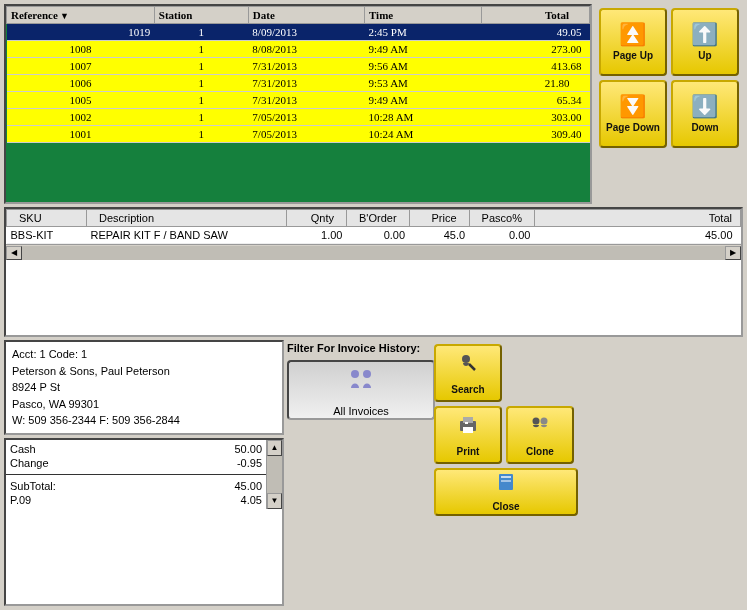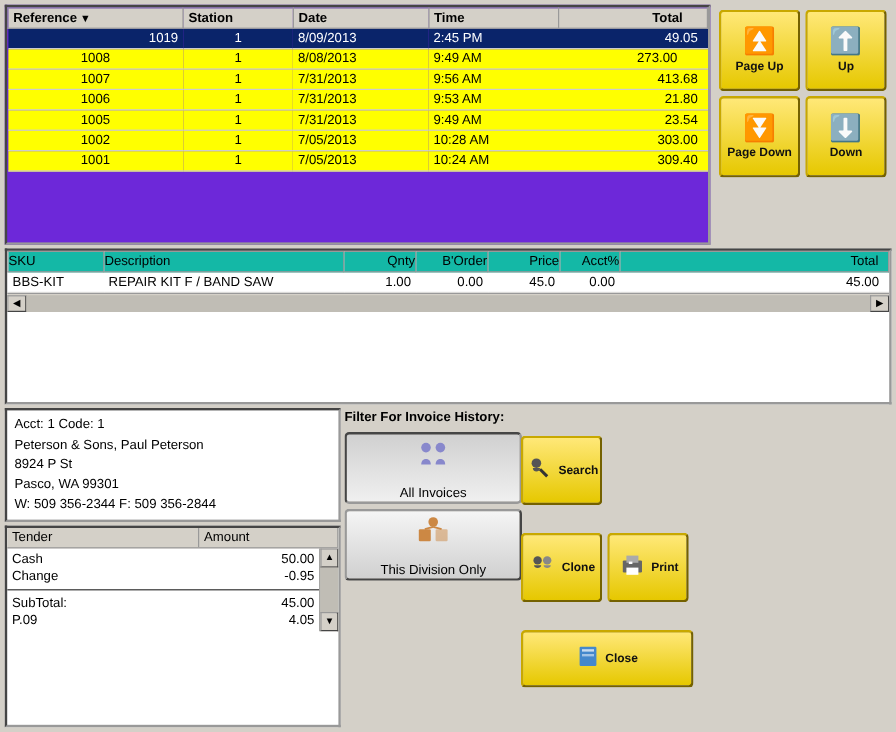--- a/index.html
+++ b/index.html
@@ -25,24 +25,25 @@
     
     .top-section {
       display: flex;
       gap: 3px;
       height: 200px;
     }
 
     .invoice-table-area {
       flex: 1;
       border: 2px inset #999;
-      background: #6d28d9;
+      background: #15803d;
       overflow: hidden;
       display: flex;
       flex-direction: column;
+      font-family: Liberation Serif, serif;
     }
 
     .invoice-table {
       width: 100%;
       border-collapse: collapse;
       font-size: 11px;
     }
 
     .invoice-table thead tr {
       background: #d4d0c8;
@@ -126,23 +127,23 @@
       overflow: hidden;
     }
 
     .detail-table {
       width: 100%;
       border-collapse: collapse;
       font-size: 11px;
     }
 
     .detail-table thead th {
-      background: #14b8a6;
+      background: #e5e5e5;
       border: 1px solid #999;
-      padding: 2px 0;
+      padding: 2px 12px;
       text-align: left;
       font-weight: normal;
     }
 
     .detail-table tbody td {
       padding: 2px 4px;
       border-bottom: 1px solid #eee;
     }
 
     .detail-table tbody td.right {
@@ -300,26 +301,26 @@
     }
 
     .action-btn {
       width: 68px;
       height: 58px;
       background: linear-gradient(to bottom, #ffe878, #e6c800);
       border: 2px outset #c8a800;
       border-radius: 4px;
       cursor: pointer;
       display: flex;
+      flex-direction: column;
       align-items: center;
       justify-content: center;
       font-size: 11px;
       font-weight: bold;
       gap: 4px;
-      margin-top: 19px;
     }
 
     .action-btn.close-btn {
       width: 144px;
       height: 48px;
     }
 
     .action-btn .btn-icon {
       font-size: 18px;
       color: #333;
@@ -362,42 +363,42 @@
       <td style="text-align:center;">1</td>
       <td>8/09/2013</td>
       <td>2:45 PM</td>
       <td class="right" style="padding-right:8px;">49.05</td>
     </tr>
             <tr>
       <td style="text-align:center;">1008</td>
       <td style="text-align:center;">1</td>
       <td>8/08/2013</td>
       <td>9:49 AM</td>
-      <td class="right" style="padding-right:25px;text-align:right;">273.00</td>
+      <td class="right" style="padding-right:8px;text-align:right;">273.00</td>
     </tr>
             <tr>
       <td style="text-align:center;">1007</td>
       <td style="text-align:center;">1</td>
       <td>7/31/2013</td>
       <td>9:56 AM</td>
       <td class="right" style="padding-right:8px;">413.68</td>
     </tr>
             <tr>
       <td style="text-align:center;">1006</td>
       <td style="text-align:center;">1</td>
       <td>7/31/2013</td>
       <td>9:53 AM</td>
-      <td class="right" style="padding-right:8px;">21.80</td>
+      <td class="right" style="padding-right:20px;">21.80</td>
     </tr>
             <tr>
       <td style="text-align:center;">1005</td>
       <td style="text-align:center;">1</td>
       <td>7/31/2013</td>
       <td>9:49 AM</td>
-      <td class="right" style="padding-right:8px;">23.54</td>
+      <td class="right" style="padding-right:8px;">65.34</td>
     </tr>
             <tr>
       <td style="text-align:center;">1002</td>
       <td style="text-align:center;">1</td>
       <td>7/05/2013</td>
       <td>10:28 AM</td>
       <td class="right" style="padding-right:8px;">303.00</td>
     </tr>
             <tr>
       <td style="text-align:center;">1001</td>
@@ -436,21 +437,21 @@
 
   <div class="detail-section">
     <table class="detail-table">
       <thead>
         <tr>
           <th style="width:80px;">SKU</th>
           <th style="width:200px;">Description</th>
           <th style="width:60px; text-align:right;">Qnty</th>
           <th style="width:60px; text-align:right;">B'Order</th>
           <th style="width:60px; text-align:right;">Price</th>
-          <th style="width:50px; text-align:right;">Acct%</th>
+          <th style="width:50px; text-align:right;">Pasco%</th>
           <th style="text-align:right; padding-right:8px;">Total</th>
         </tr>
       </thead>
       <tbody id="detail-tbody">
       <tr>
       <td>BBS-KIT</td>
       <td>REPAIR KIT F / BAND SAW</td>
       <td class="right">1.00</td>
       <td class="right">0.00</td>
       <td class="right">45.0</td>
@@ -471,24 +472,20 @@
     <div class="customer-panel">
       <div class="customer-info">
         <div>Acct: 1  Code: 1</div>
         <div>Peterson &amp; Sons, Paul Peterson</div>
         <div>8924 P St</div>
         <div>Pasco, WA  99301</div>
         <div>W: 509 356-2344 F: 509 356-2844</div>
       </div>
 
       <div class="tender-area">
-        <div class="tender-header">
-          <div class="tender-col wide">Tender</div>
-          <div class="tender-col amount">Amount</div>
-        </div>
         <div style="display:flex;">
           <div style="flex:1;">
             <div class="tender-rows" id="tender-rows">
                 <div class="tender-row">
       <span>Cash</span>
       <span>50.00</span>
     </div>
                 <div class="tender-row">
       <span>Change</span>
       <span>-0.95</span>
@@ -521,69 +518,57 @@
         <span class="filter-icon">
           <svg width="32" height="32" viewBox="0 0 32 32">
             <circle cx="10" cy="10" r="4" fill="#8888cc"></circle>
             <circle cx="22" cy="10" r="4" fill="#8888cc"></circle>
             <path d="M6 24 C6 18 14 18 14 24" fill="#8888cc"></path>
             <path d="M18 24 C18 18 26 18 26 24" fill="#8888cc"></path>
           </svg>
         </span>
         <span>All Invoices</span>
       </button>
-      <button class="filter-btn">
-        <span class="filter-icon">
-          <svg width="32" height="32" viewBox="0 0 32 32">
-            <rect x="4" y="14" width="10" height="10" rx="1" fill="#cc8844"></rect>
-            <rect x="18" y="14" width="10" height="10" rx="1" fill="#cc8844" opacity="0.5"></rect>
-            <circle cx="16" cy="8" r="4" fill="#cc8844"></circle>
-            <line x1="16" y1="12" x2="9" y2="14" stroke="#cc8844" stroke-width="1.5"></line>
-            <line x1="16" y1="12" x2="23" y2="14" stroke="#cc8844" stroke-width="1.5"></line>
-          </svg>
-        </span>
-        <span>This Division Only</span>
-      </button>
     </div>
 
     <div class="action-buttons">
       <div class="action-row">
         <button class="action-btn">
           <span class="btn-icon">
             <svg width="24" height="24" viewBox="0 0 24 24">
               <circle cx="10" cy="8" r="4" fill="#555"></circle>
               <path d="M7 12 C7 16 13 16 13 12" fill="#555"></path>
               <line x1="13" y1="13" x2="19" y2="19" stroke="#333" stroke-width="2.5"></line>
             </svg>
           </span>
           <span class="btn-label">Search</span>
         </button>
       </div>
       <div class="action-row">
         <button class="action-btn">
           <span class="btn-icon">
             <svg width="24" height="24" viewBox="0 0 24 24">
+              <rect x="4" y="8" width="16" height="10" rx="1" fill="#666"></rect>
+              <rect x="7" y="4" width="10" height="6" fill="#aaa"></rect>
+              <rect x="7" y="14" width="10" height="6" fill="white"></rect>
+              <rect x="9" y="9" width="3" height="2" fill="white"></rect>
+            </svg>
+          </span>
+          <span class="btn-label">Print</span>
+        </button>
+        <button class="action-btn">
+          <span class="btn-icon">
+            <svg width="24" height="24" viewBox="0 0 24 24">
               <circle cx="8" cy="8" r="3.5" fill="#555"></circle>
               <path d="M5 12 C5 15 11 15 11 12" fill="#555"></path>
               <circle cx="16" cy="8" r="3.5" fill="#888"></circle>
               <path d="M13 12 C13 15 19 15 19 12" fill="#888"></path>
             </svg>
           </span>
           <span class="btn-label">Clone</span>
-        </button>
-        <button class="action-btn">
-          <span class="btn-icon">
-            <svg width="24" height="24" viewBox="0 0 24 24">
-              <rect x="4" y="8" width="16" height="10" rx="1" fill="#666"></rect>
-              <rect x="7" y="4" width="10" height="6" fill="#aaa"></rect>
-              <rect x="7" y="14" width="10" height="6" fill="white"></rect>
-              <rect x="9" y="9" width="3" height="2" fill="white"></rect>
-            </svg>
-          </span>
-          <span class="btn-label">Print</span>
         </button>
       </div>
       <div class="close-row">
         <button class="action-btn close-btn">
           <span class="btn-icon">
             <svg width="20" height="20" viewBox="0 0 20 20">
               <rect x="3" y="2" width="14" height="16" rx="1" fill="#4488cc"></rect>
               <rect x="5" y="4" width="10" height="2" fill="white" opacity="0.7"></rect>
               <rect x="5" y="8" width="10" height="2" fill="white" opacity="0.5"></rect>
             </svg>

